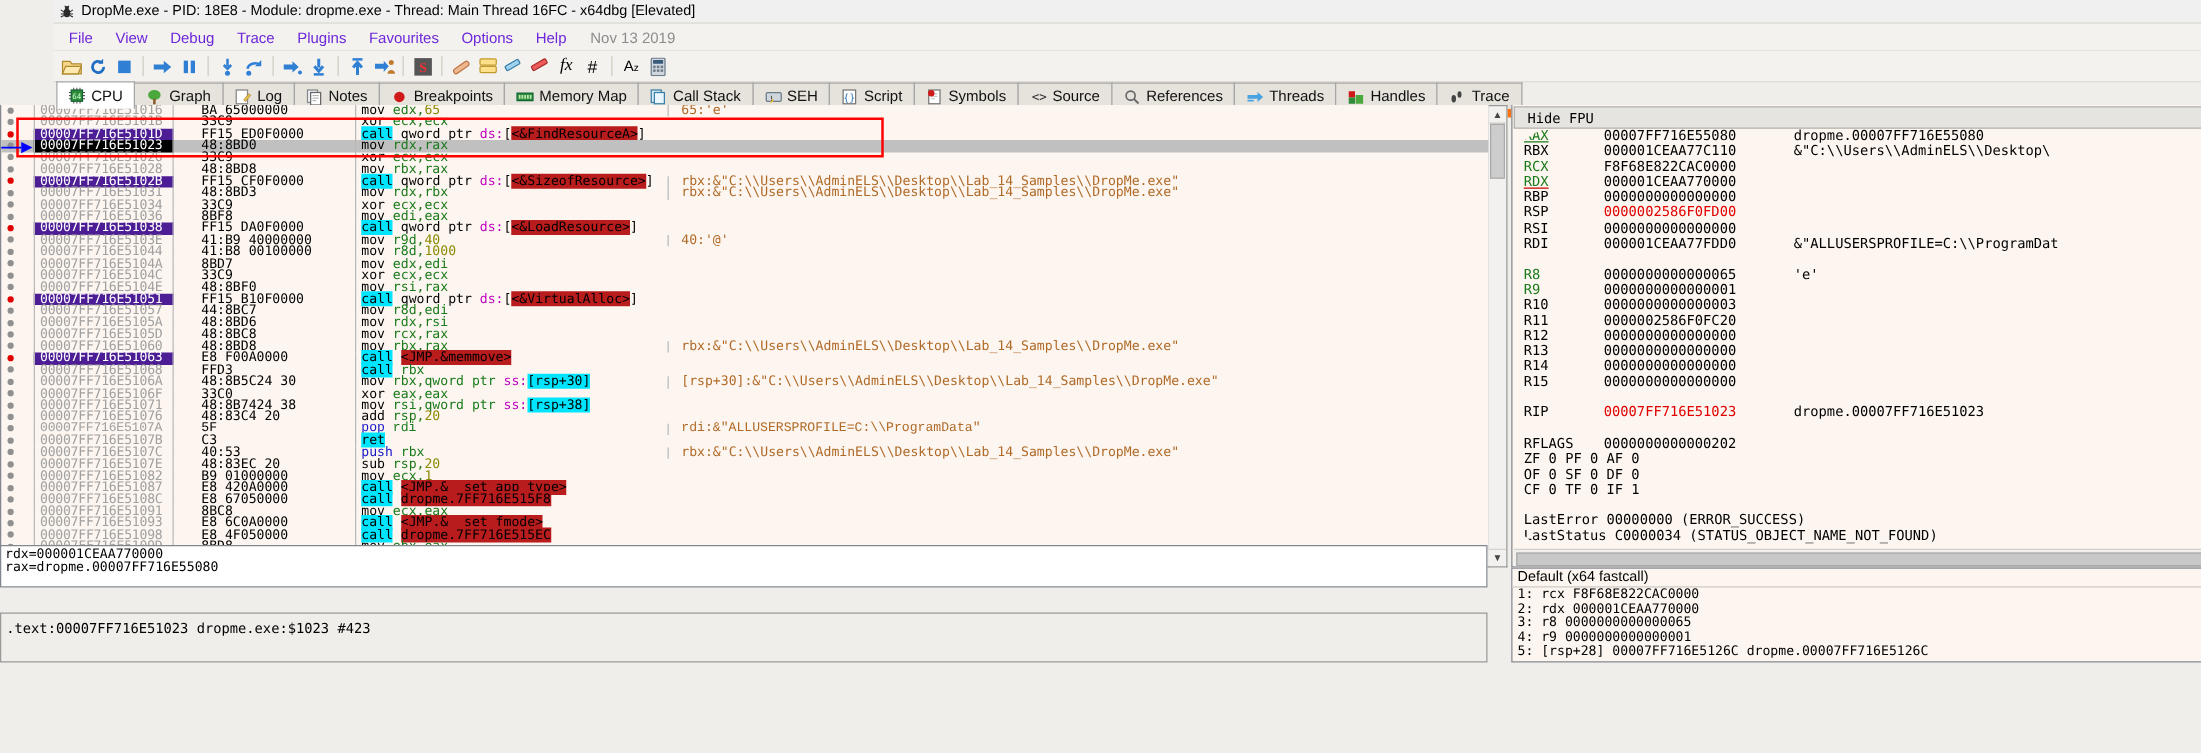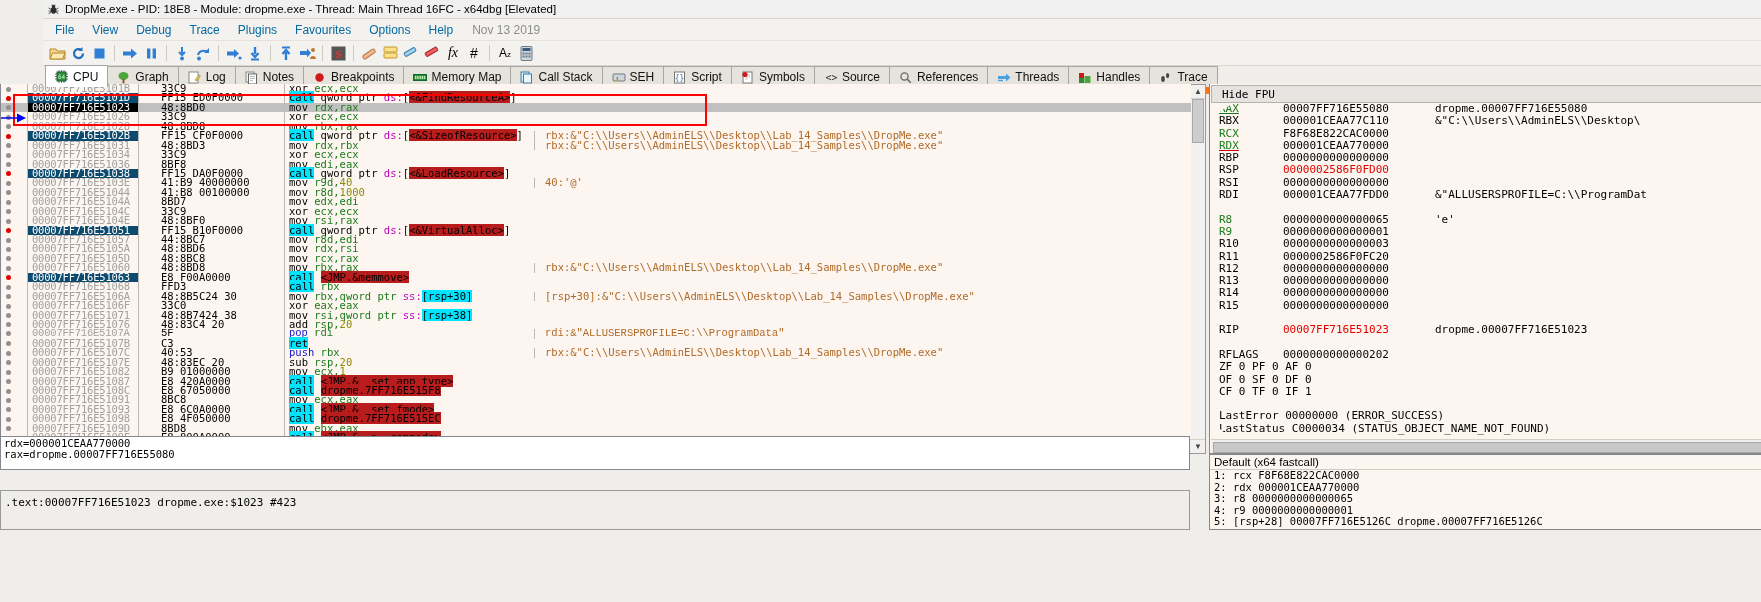--- a/index.html
+++ b/index.html
@@ -21,21 +21,21 @@
   }
   .titlebar .bug{width:13px;height:13px;position:relative;flex:0 0 auto;}
   .bug svg{display:block;}
   .title-text{white-space:nowrap;font-size:11.5px;}
 
   
   .menubar{
     height:21px;background:#f4f2ef;display:flex;align-items:center;
     padding:0 3px;gap:0px;border-bottom:1px solid #e6e2db;
   }
-  .menubar .mi{padding:2px 9px;font-size:12px;white-space:nowrap;color:#0369a1;}
+  .menubar .mi{padding:2px 9px;font-size:12px;white-space:nowrap;color:#6d28d9;}
   .menubar .date{padding:2px 10px;color:#8c8c8c;font-size:12px;}
 
   
   .toolbar{
     height:24px;background:#f4f2ef;display:flex;align-items:center;
     padding:0 4px;border-bottom:1px solid #d9d5cd;gap:1px;
   }
   .tb{width:20px;height:20px;display:flex;align-items:center;justify-content:center;
       font-size:13px;line-height:1;}
   .tbsep{width:1px;height:16px;background:#cfcac1;margin:0 4px;}
@@ -68,21 +68,21 @@
   .row{height:9.45px;line-height:9.45px;white-space:nowrap;position:relative;
        display:flex;align-items:center;}
   .row.hl{background:#c0c0c0;}
   .c-bp{width:14px;text-align:center;flex:0 0 14px;position:relative;}
   .dot{width:5px;height:5px;border-radius:50%;background:#909090;display:inline-block;
        vertical-align:middle;}
   .dot.red{background:#e00000;}
   .c-arrow{width:12px;flex:0 0 12px;position:relative;}
   .c-addr{width:112px;flex:0 0 112px;color:#a0a0a0;letter-spacing:-0.2px;padding-left:4px;
           border-left:1px solid #b9b9b9;border-right:1px solid #b9b9b9;box-sizing:border-box;}
-  .row.bpline .c-addr{background:#0c4a6e;color:#ffffff;}
+  .row.bpline .c-addr{background:#4c1d95;color:#ffffff;}
   .row.hl .c-addr{background:#000000;color:#ffffff;}
   .c-bytes{width:145px;flex:0 0 145px;padding-left:22px;box-sizing:border-box;color:#000;}
   .c-ins{width:250px;flex:0 0 250px;box-sizing:border-box;padding-left:4px;
          border-left:1px solid #b9b9b9;}
   .c-cmt{flex:1 1 auto;color:#b06a28;padding-left:10px;
          border-left:1px solid #b9b9b9;box-sizing:border-box;}
   .row.hl .c-cmt{border-left-color:#888;}
   .mn{color:#000;}
   .mn.blue{color:#1414c8;}
   .reg{color:#1a7a1a;}
@@ -424,20 +424,28 @@
     </div>
   </div>
 
   <div class="main">
 
     <div class="disasm">
       <div class="rows" id="disasm-rows">
           <div class="row" style="height: 9.45px; line-height: 9.45px;">
             <div class="c-bp"><span class="dot"></span></div>
             <div class="c-arrow"></div>
+            <div class="c-addr">00007FF716E51016</div>
+            <div class="c-bytes">BA 65000000</div>
+            <div class="c-ins"><span class="mn">mov</span><span class="reg"> edx,</span><span class="num">65</span></div>
+            <div class="c-cmt">65:'e'</div>
+          </div>
+          <div class="row" style="height: 9.45px; line-height: 9.45px;">
+            <div class="c-bp"><span class="dot"></span></div>
+            <div class="c-arrow"></div>
             <div class="c-addr">00007FF716E5101B</div>
             <div class="c-bytes">33C9</div>
             <div class="c-ins"><span class="mn">xor</span><span class="reg"> ecx,ecx</span></div>
             <div class="c-cmt"></div>
           </div>
           <div class="row bpline" style="height: 9.45px; line-height: 9.45px;">
             <div class="c-bp"><span class="dot red"></span></div>
             <div class="c-arrow"></div>
             <div class="c-addr">00007FF716E5101D</div>
             <div class="c-bytes">FF15 ED0F0000</div>

